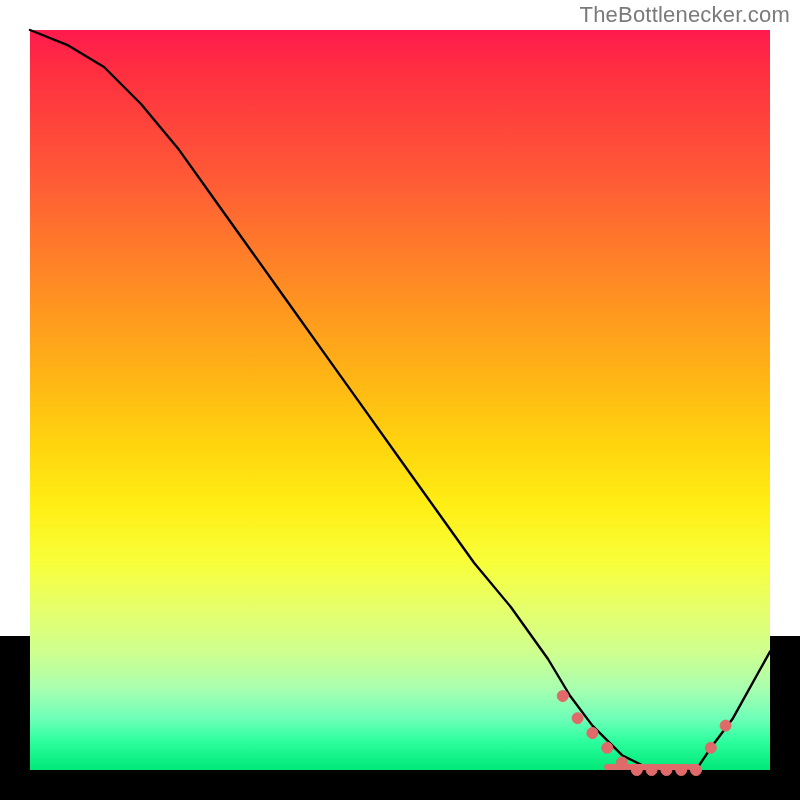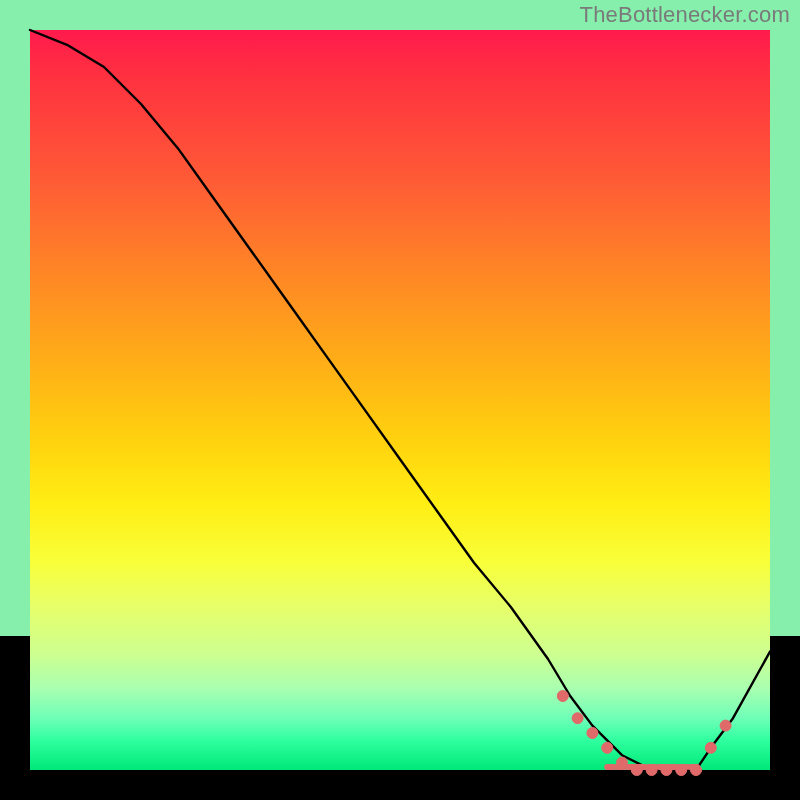--- a/index.html
+++ b/index.html
@@ -8,21 +8,21 @@
     width: 800px;
     height: 800px;
     background: #000;
     overflow: hidden;
     font-family: Arial, Helvetica, sans-serif;
   }
   .wrap {
     position: relative;
     width: 800px;
     height: 636px;
-    background: #86efac;
+    background: #ffffff;
   }
   .attribution {
     position: absolute;
     top: 2px;
     right: 10px;
     color: #7a7a7a;
     font-size: 22px;
     letter-spacing: 0.2px;
     font-weight: 500;
   }

